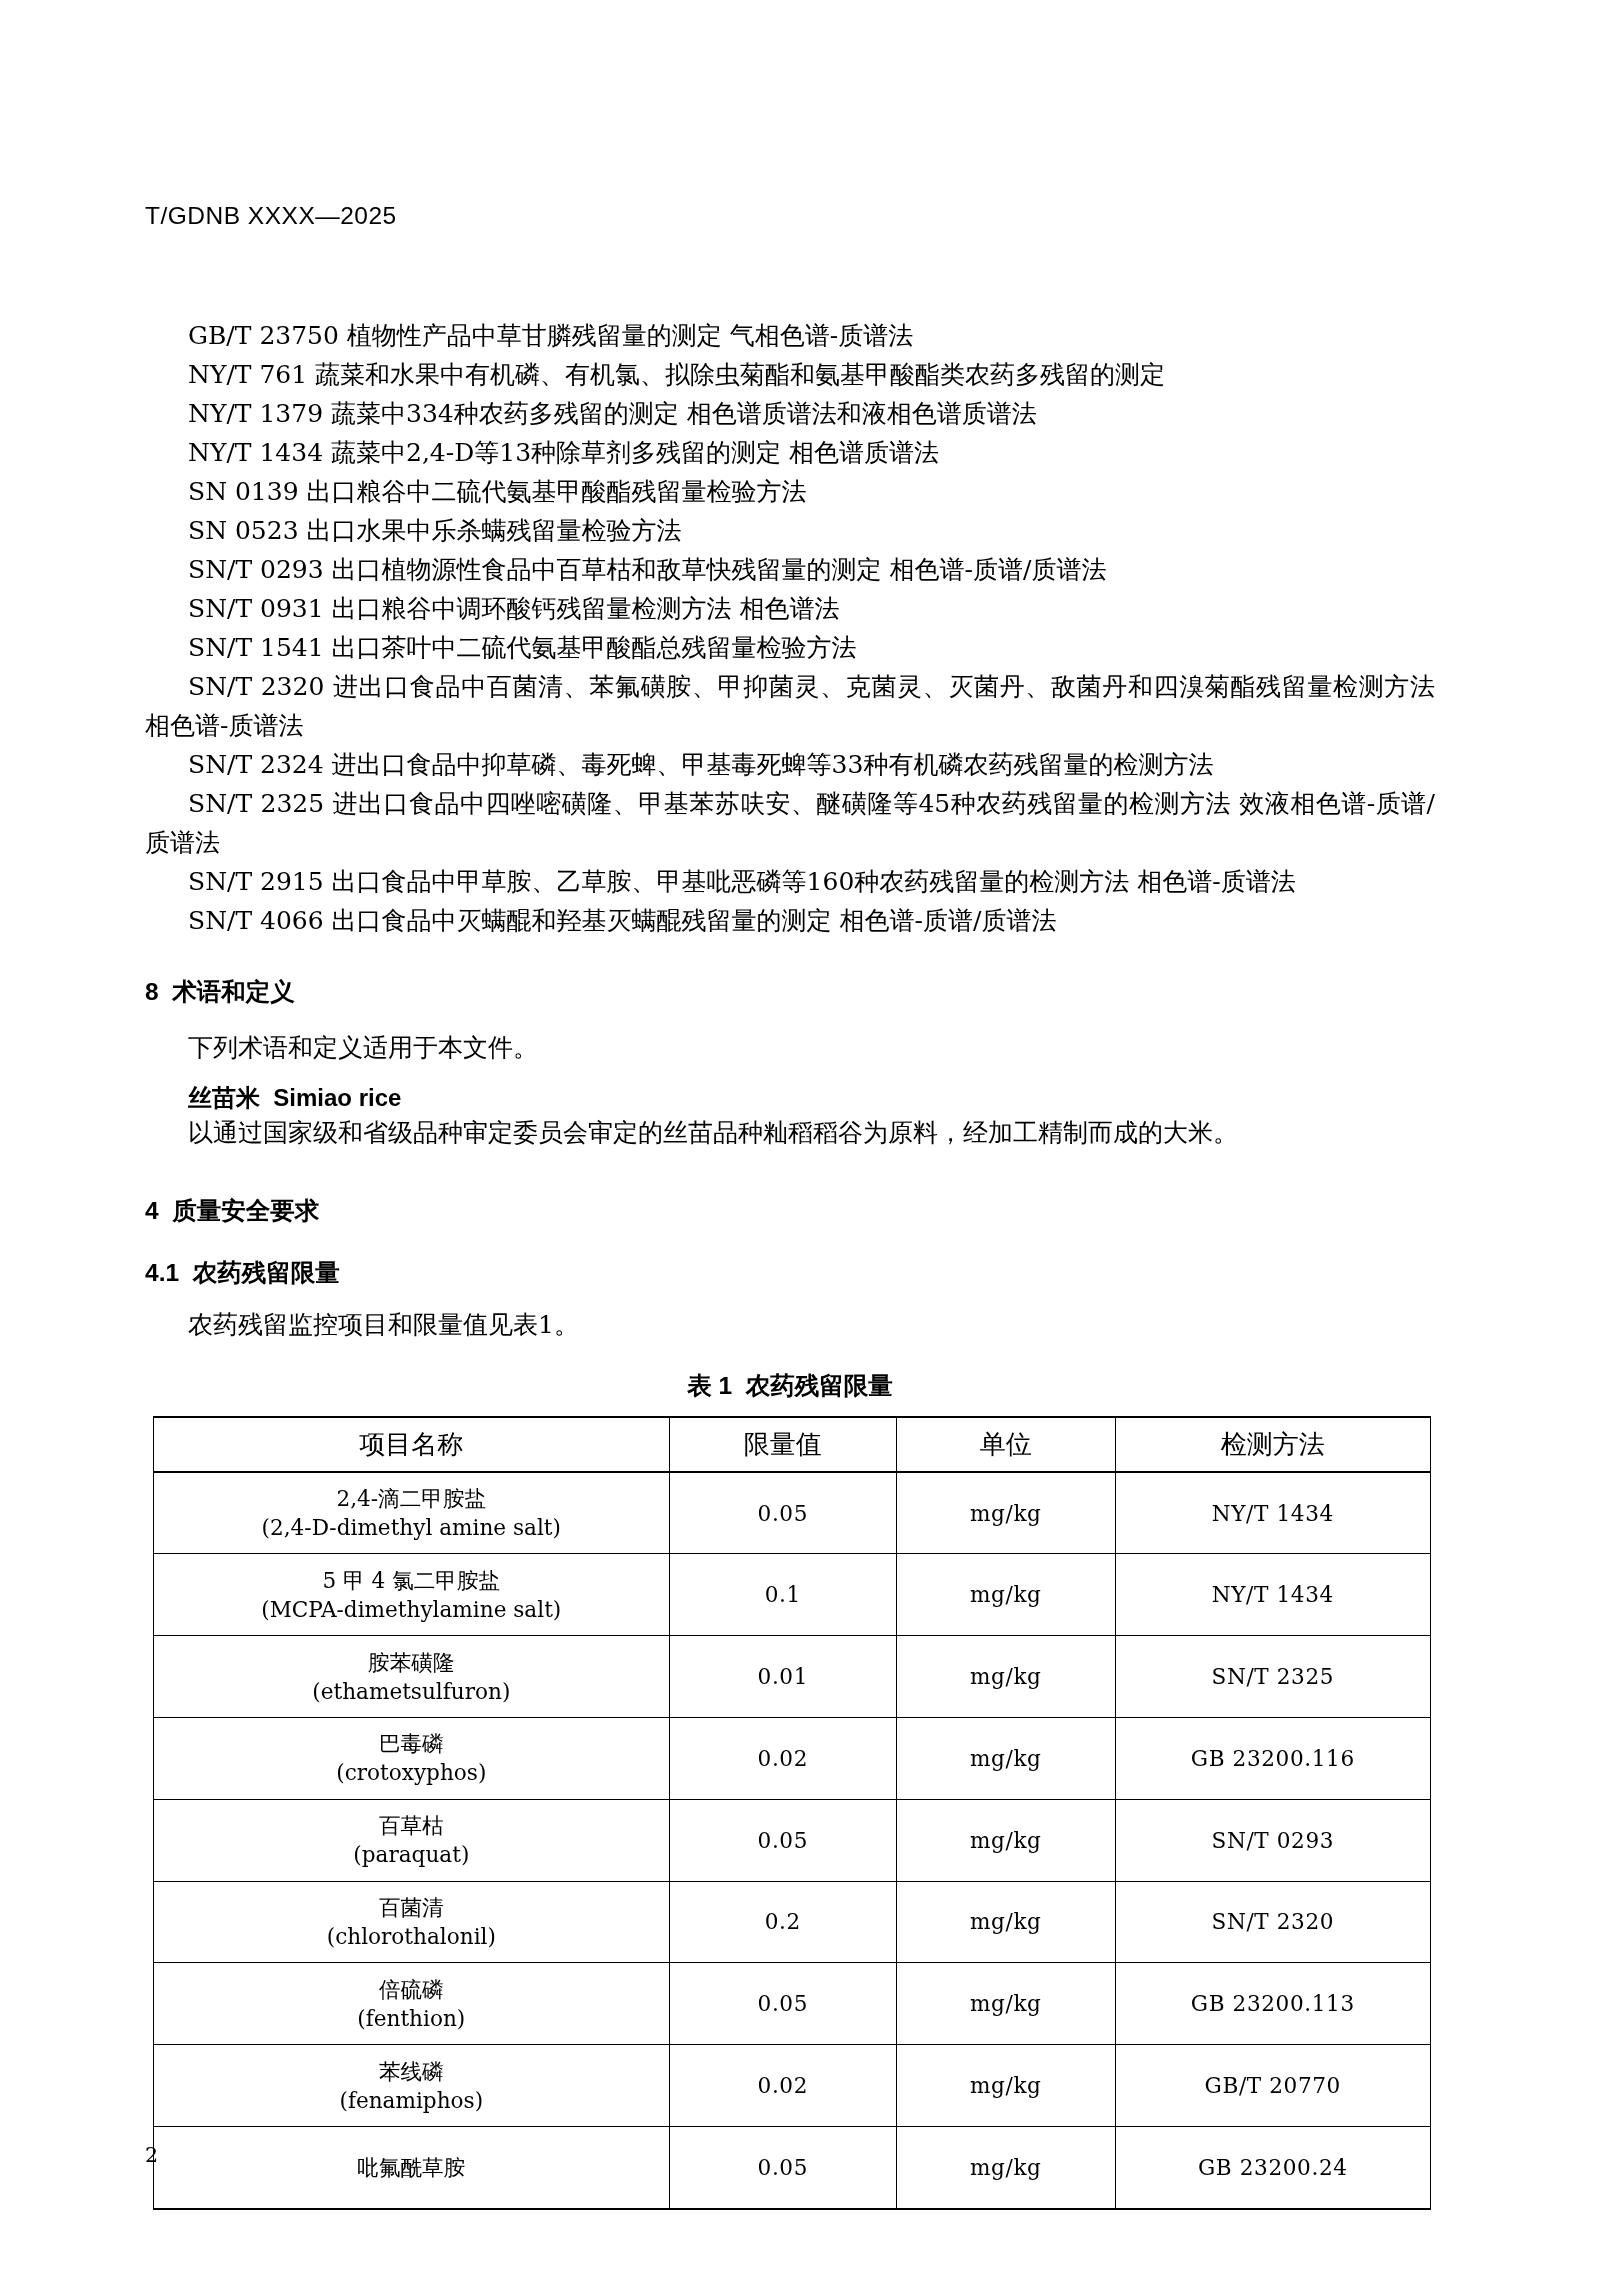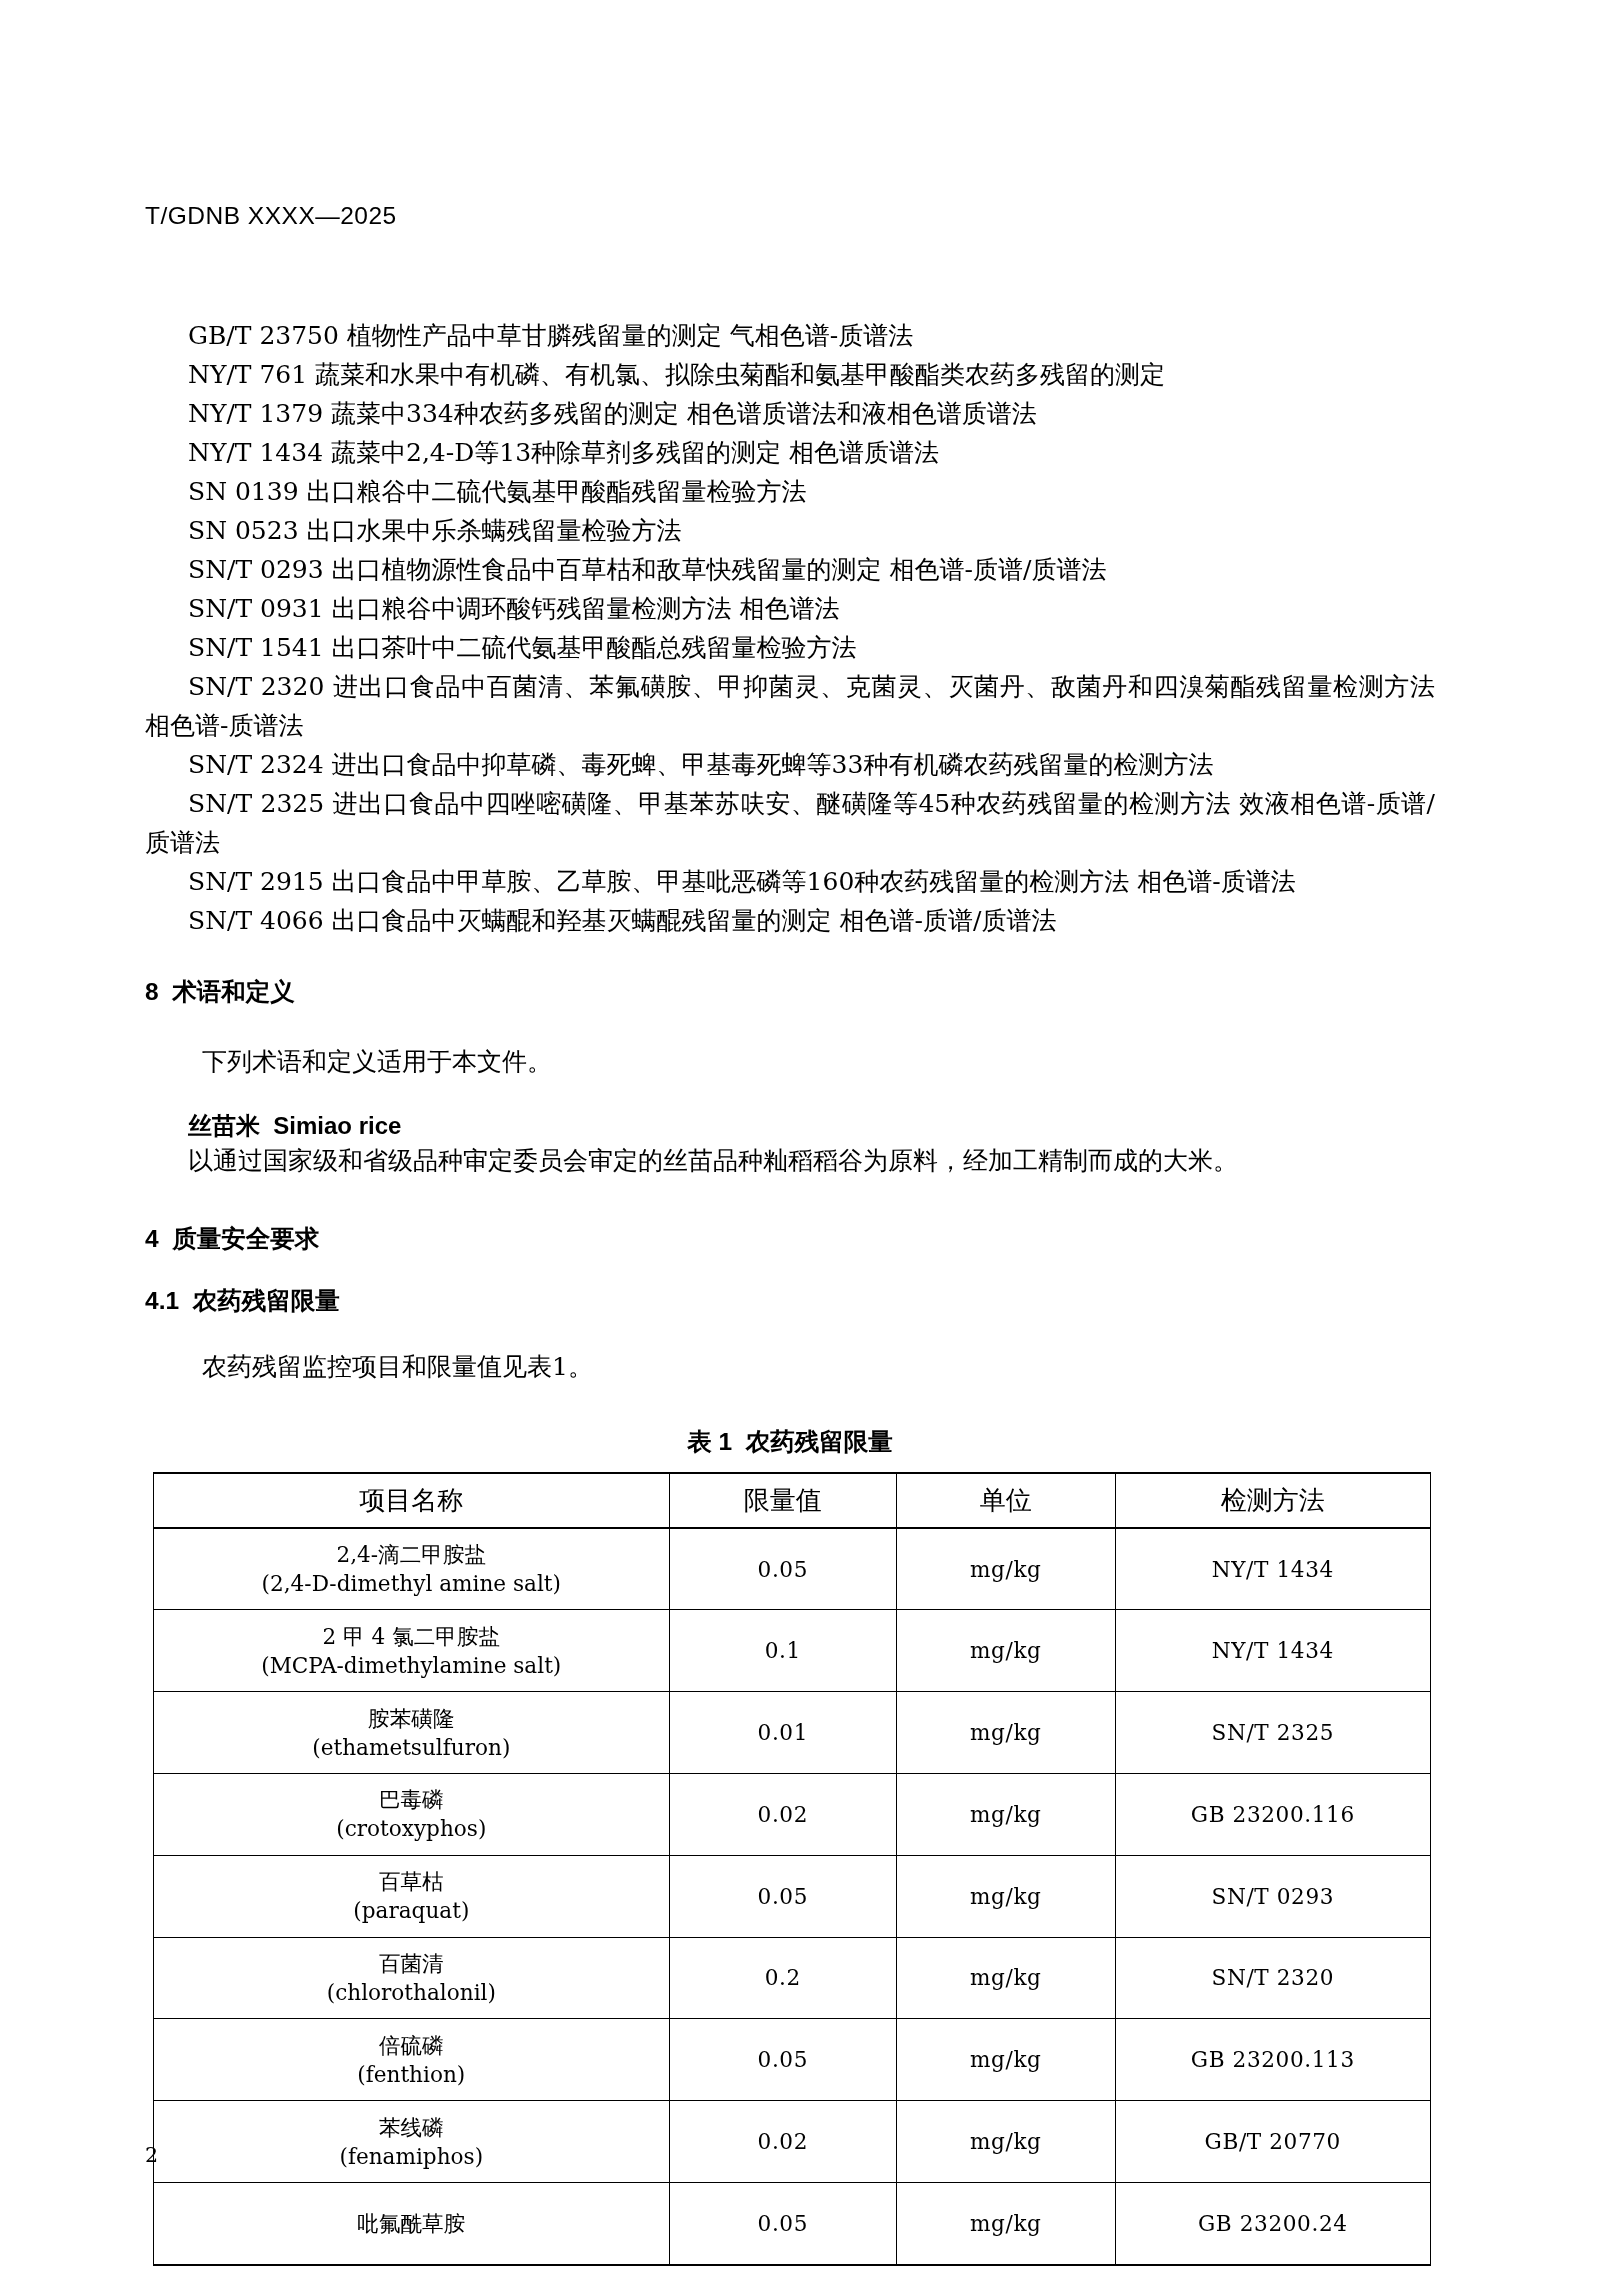--- a/index.html
+++ b/index.html
@@ -68,21 +68,21 @@
   .clause-num {
     font-family: "Liberation Sans", sans-serif;
     font-weight: bold;
     font-size: 23.5px;
     margin: 0;
   }
   .para {
     font-size: 25px;
     line-height: 39px;
     text-indent: 43px;
-    margin: 14px;
+    margin: 0;
   }
   .term-name {
     font-family: "Liberation Sans", sans-serif;
     font-weight: bold;
     font-size: 24px;
     margin: 0;
     padding-left: 43px;
     white-space: pre;
   }
   .term-def {
@@ -224,21 +224,21 @@
           <td>
             <span class="cn-name">2,4-滴二甲胺盐</span>
             <span class="en-name">(2,4-D-dimethyl amine salt)</span>
           </td>
           <td class="num">0.05</td>
           <td class="unit">mg/kg</td>
           <td class="method">NY/T 1434</td>
         </tr>
         <tr>
           <td>
-            <span class="cn-name">2 甲 4 氯二甲胺盐</span>
+            <span class="cn-name">5 甲 4 氯二甲胺盐</span>
             <span class="en-name">(MCPA-dimethylamine salt)</span>
           </td>
           <td class="num">0.1</td>
           <td class="unit">mg/kg</td>
           <td class="method">NY/T 1434</td>
         </tr>
         <tr>
           <td>
             <span class="cn-name">胺苯磺隆</span>
             <span class="en-name">(ethametsulfuron)</span>

